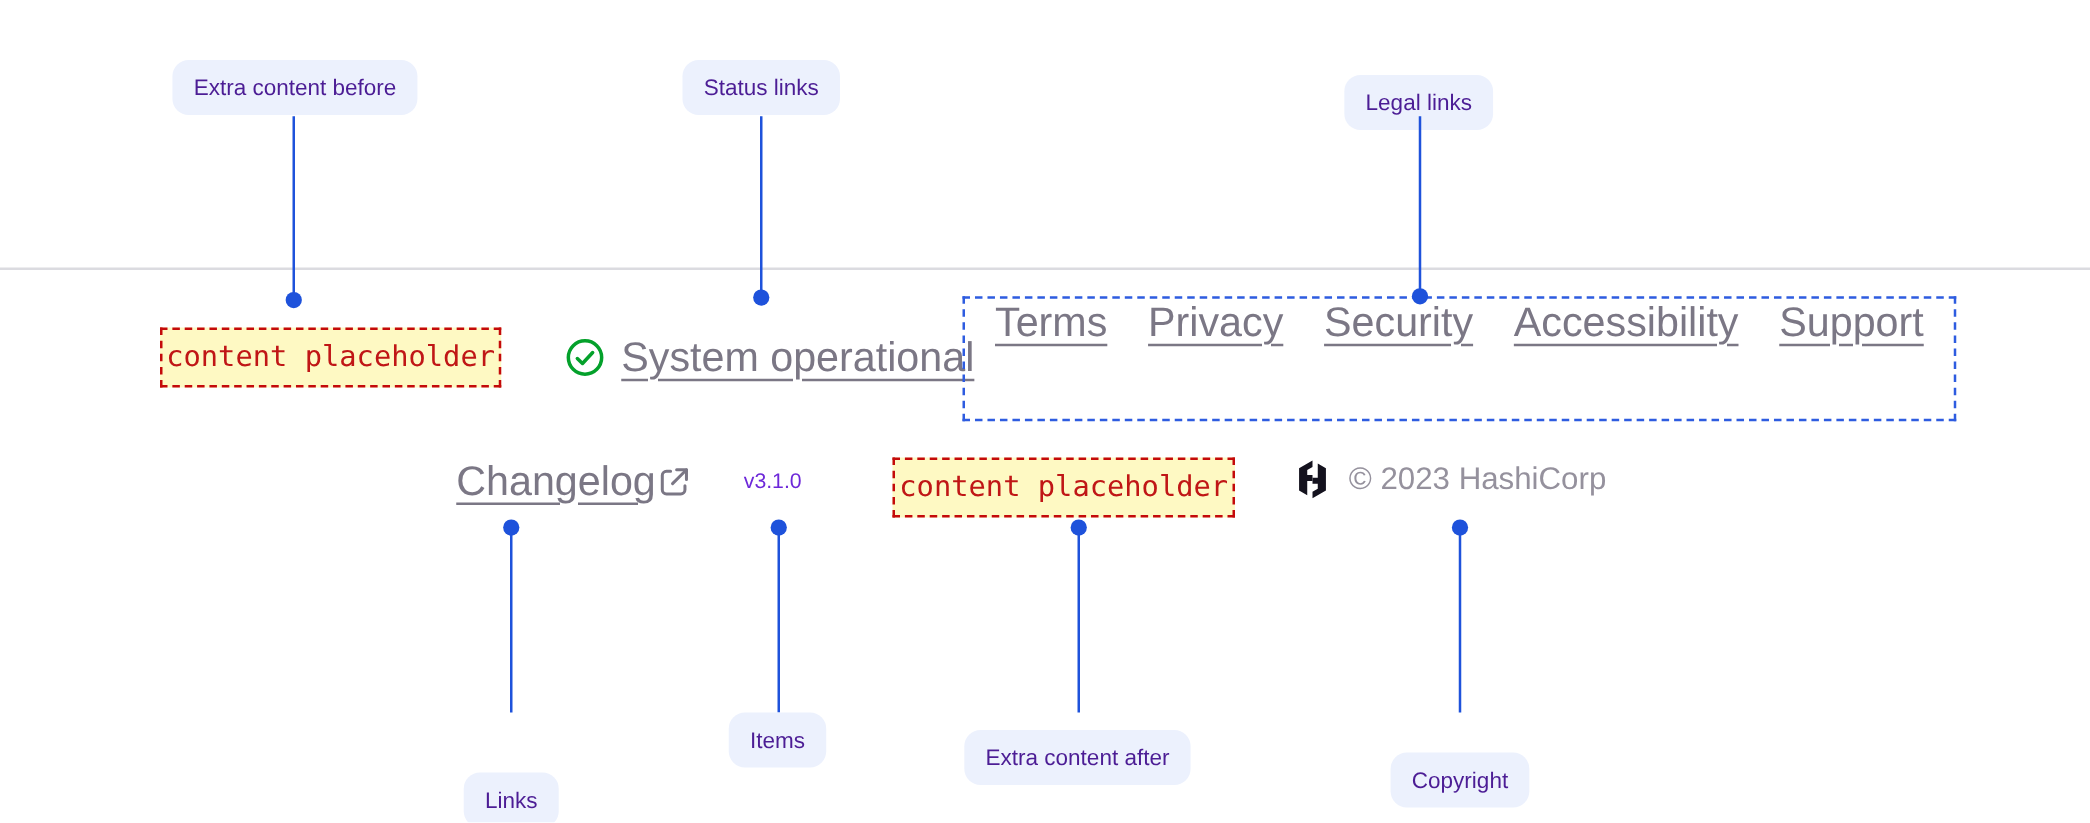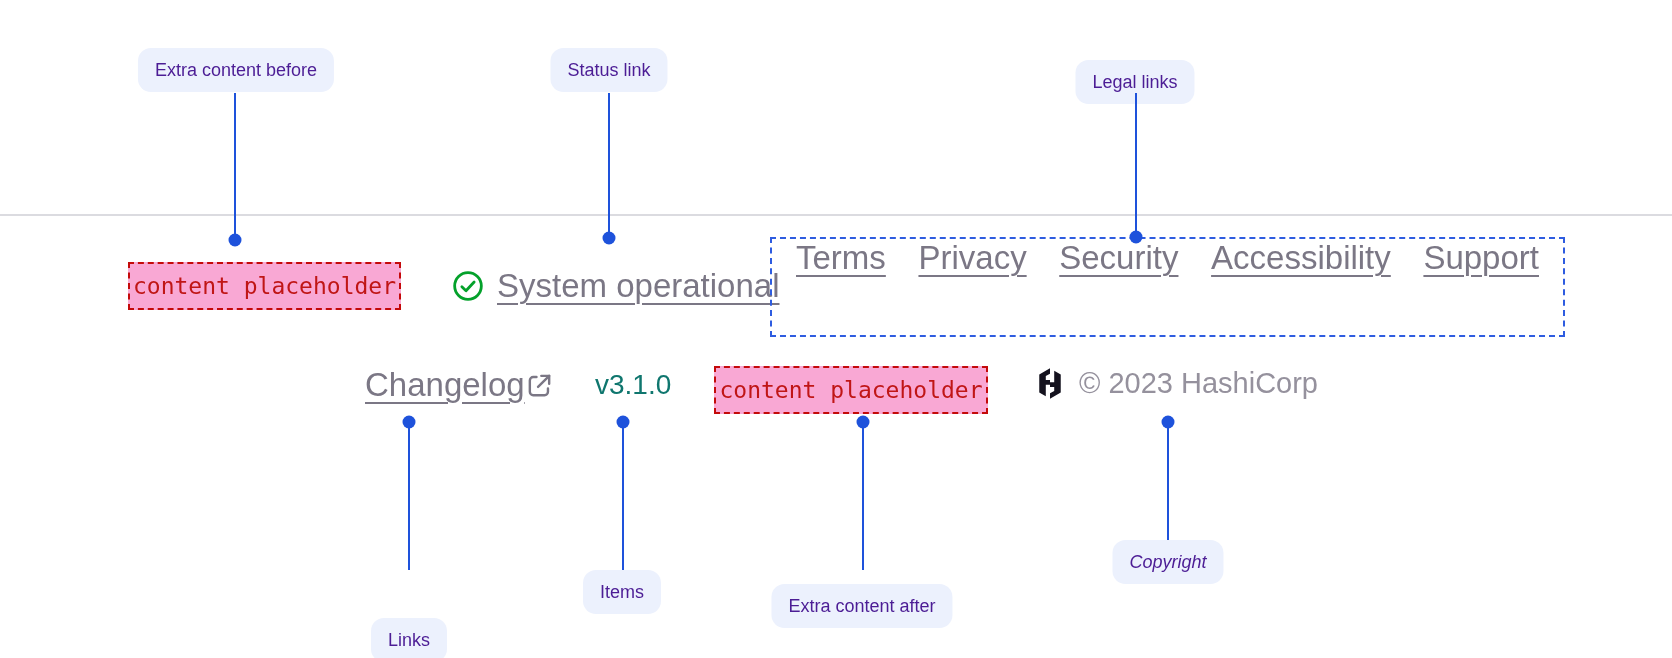--- a/index.html
+++ b/index.html
@@ -10,35 +10,35 @@
   .co-label{position:absolute;transform:translateX(-50%);background:#ecf1fd;color:#4c1d95;
             font-size:18px;font-weight:500;line-height:28px;padding:8px 17px;border-radius:13px;
             white-space:nowrap;}
   .co-line{position:absolute;width:2px;background:#1e52db;transform:translateX(-50%);}
   .co-dot{position:absolute;width:13px;height:13px;border-radius:50%;background:#1e52db;
           transform:translate(-50%,-50%);}
 
   
   .divider{position:absolute;left:0;top:214px;width:1672px;height:2px;background:#dbdbe0;}
 
-  .ph{position:absolute;box-sizing:border-box;border:2px dashed #c40a0a;background:#f9a8d4;
+  .ph{position:absolute;box-sizing:border-box;border:2px dashed #c40a0a;background:#fef9c3;
       color:#c01616;font-family:"DejaVu Sans Mono",monospace;font-size:23px;
       display:flex;align-items:center;justify-content:center;white-space:nowrap;}
 
   .row-item{position:absolute;display:flex;align-items:center;}
   .glink{color:#7b7785;font-size:33px;text-decoration:underline;
          text-decoration-thickness:2px;text-underline-offset:6px;cursor:pointer;white-space:nowrap;}
   a.glink{color:#7b7785;}
 
   .legal-box{position:absolute;left:770px;top:237px;width:795px;height:100px;box-sizing:border-box;
              border:2px dashed #2e5ce0;display:flex;align-items:flex-start;justify-content:space-between;
              padding:0 24px;}
 
-  .version{color:#0f766e;font-size:28px;white-space:nowrap;}
-  .copyright-text{color:#95919d;font-size:29px;white-space:nowrap;}
+  .version{color:#6d28d9;font-size:17px;white-space:nowrap;}
+  .copyright-text{color:#95919d;font-size:25px;white-space:nowrap;}
   .icon{display:inline-flex;align-items:center;justify-content:center;}
 </style>
 </head>
 <body>
 
 <div class="canvas">
 
   <div class="divider"></div>
 
   <div class="ph" style="left:128px;top:262px;width:273px;height:48px;">content placeholder</div>
@@ -85,21 +85,21 @@
         <path d="M12 27.7 L21.7 22.1 L21.7 5.9 L15.8 2.5 L15.8 12.8 L12 12.8 L12 17.1 L15.8 17.1 L15.8 20.7 L12 22.9 Z"></path>
       </svg>
     </span>
     <span class="copyright-text">© 2023 HashiCorp</span>
   </div>
 
   <div class="co-label" style="left:236px;top:48px;">Extra content before</div>
   <div class="co-line" style="left:235px;top:93px;height:145px;"></div>
   <div class="co-dot" style="left:235px;top:240px;"></div>
 
-  <div class="co-label" style="left:609px;top:48px;">Status link</div>
+  <div class="co-label" style="left:609px;top:48px;">Status links</div>
   <div class="co-line" style="left:609px;top:93px;height:143px;"></div>
   <div class="co-dot" style="left:609px;top:238px;"></div>
 
   <div class="co-label" style="left:1135px;top:60px;">Legal links</div>
   <div class="co-line" style="left:1136px;top:93px;height:142px;"></div>
   <div class="co-dot" style="left:1136px;top:237px;"></div>
 
   <div class="co-dot" style="left:409px;top:422px;"></div>
   <div class="co-line" style="left:409px;top:424px;height:146px;"></div>
   <div class="co-label" style="left:409px;top:570px;margin-top:48px;">Links</div>
@@ -107,15 +107,15 @@
   <div class="co-dot" style="left:623px;top:422px;"></div>
   <div class="co-line" style="left:623px;top:424px;height:146px;"></div>
   <div class="co-label" style="left:622px;top:570px;">Items</div>
 
   <div class="co-dot" style="left:863px;top:422px;"></div>
   <div class="co-line" style="left:863px;top:424px;height:146px;"></div>
   <div class="co-label" style="left:862px;top:584px;">Extra content after</div>
 
   <div class="co-dot" style="left:1168px;top:422px;"></div>
   <div class="co-line" style="left:1168px;top:424px;height:146px;"></div>
-  <div class="co-label" style="left:1168px;top:540px;font-style:italic;">Copyright</div>
+  <div class="co-label" style="left:1168px;top:602px;">Copyright</div>
 
 </div>
 
 </body></html>

